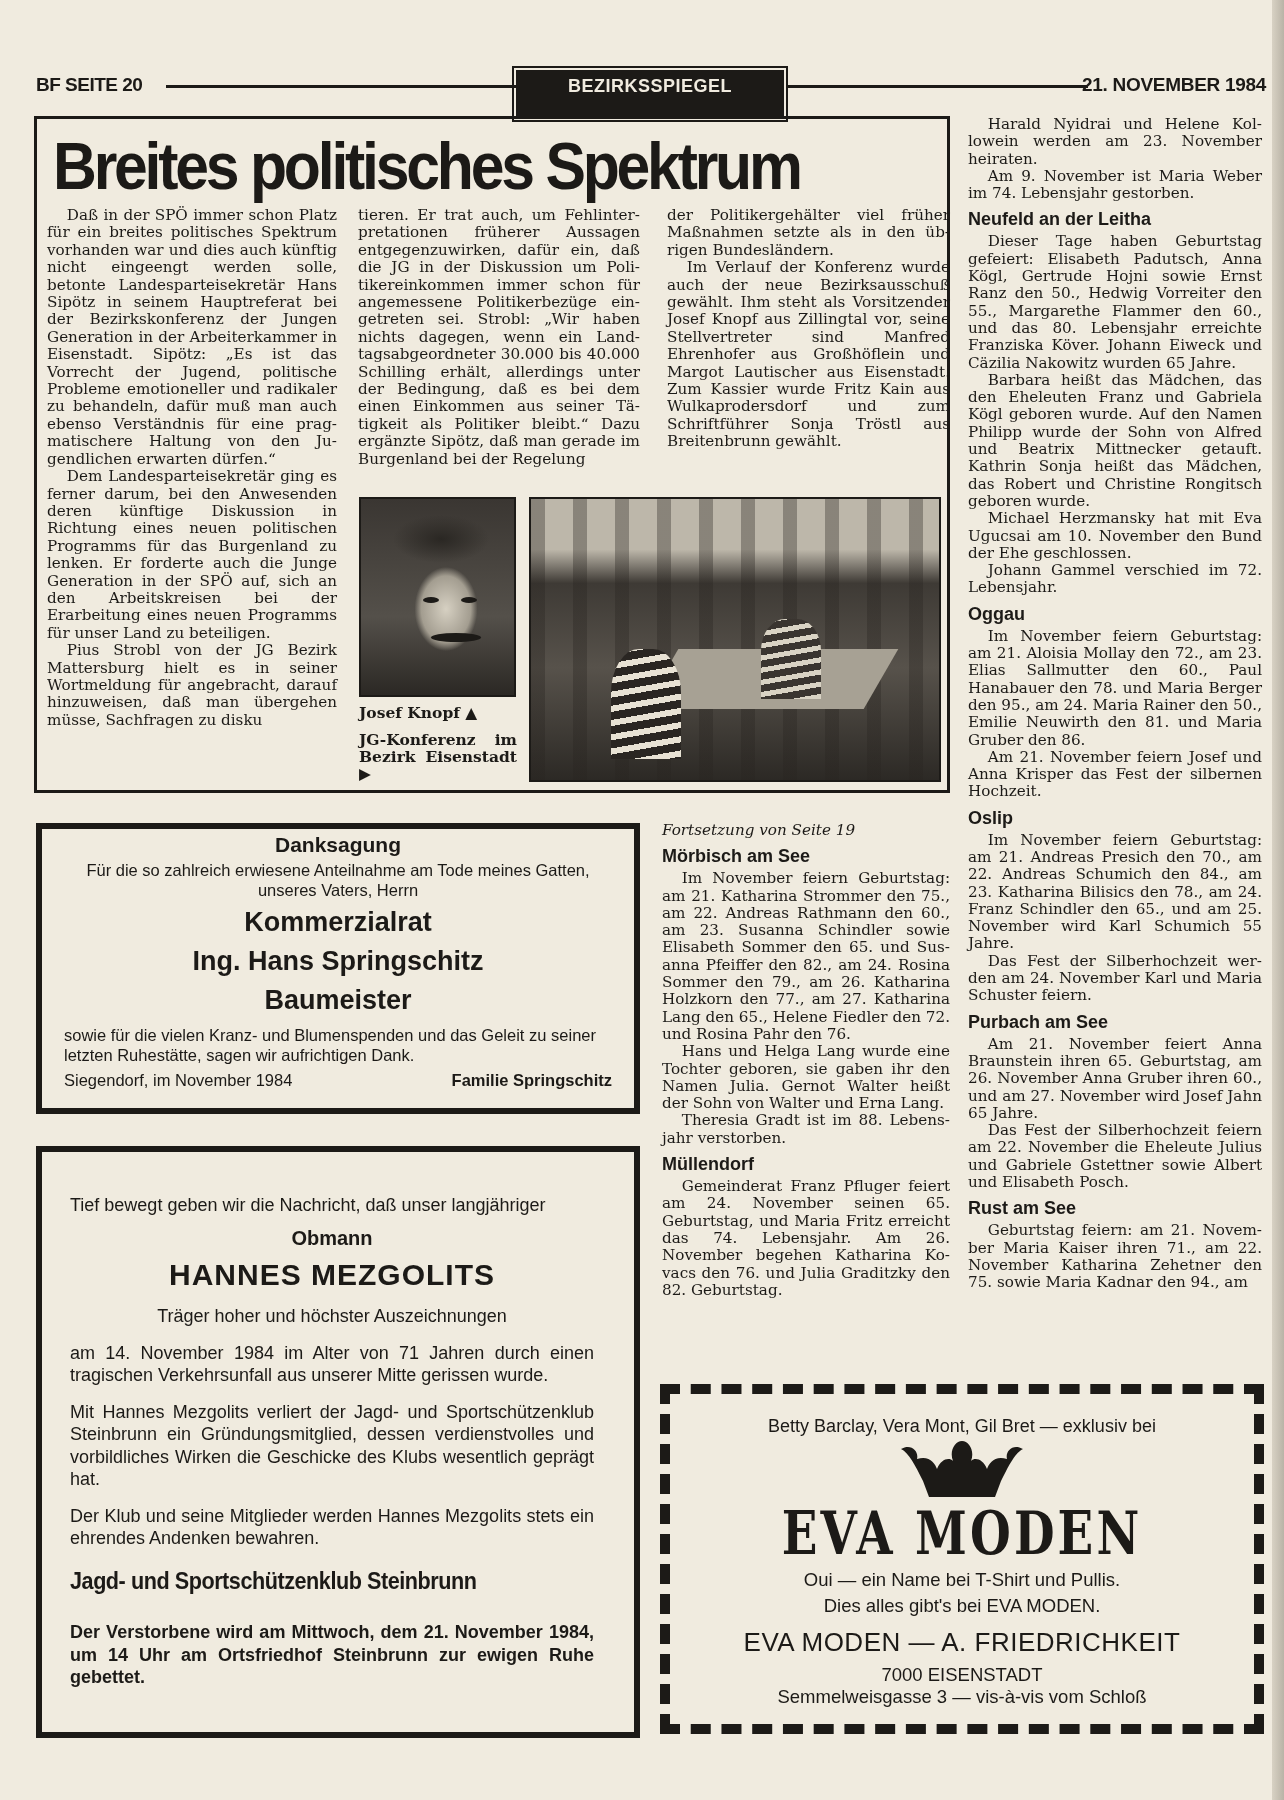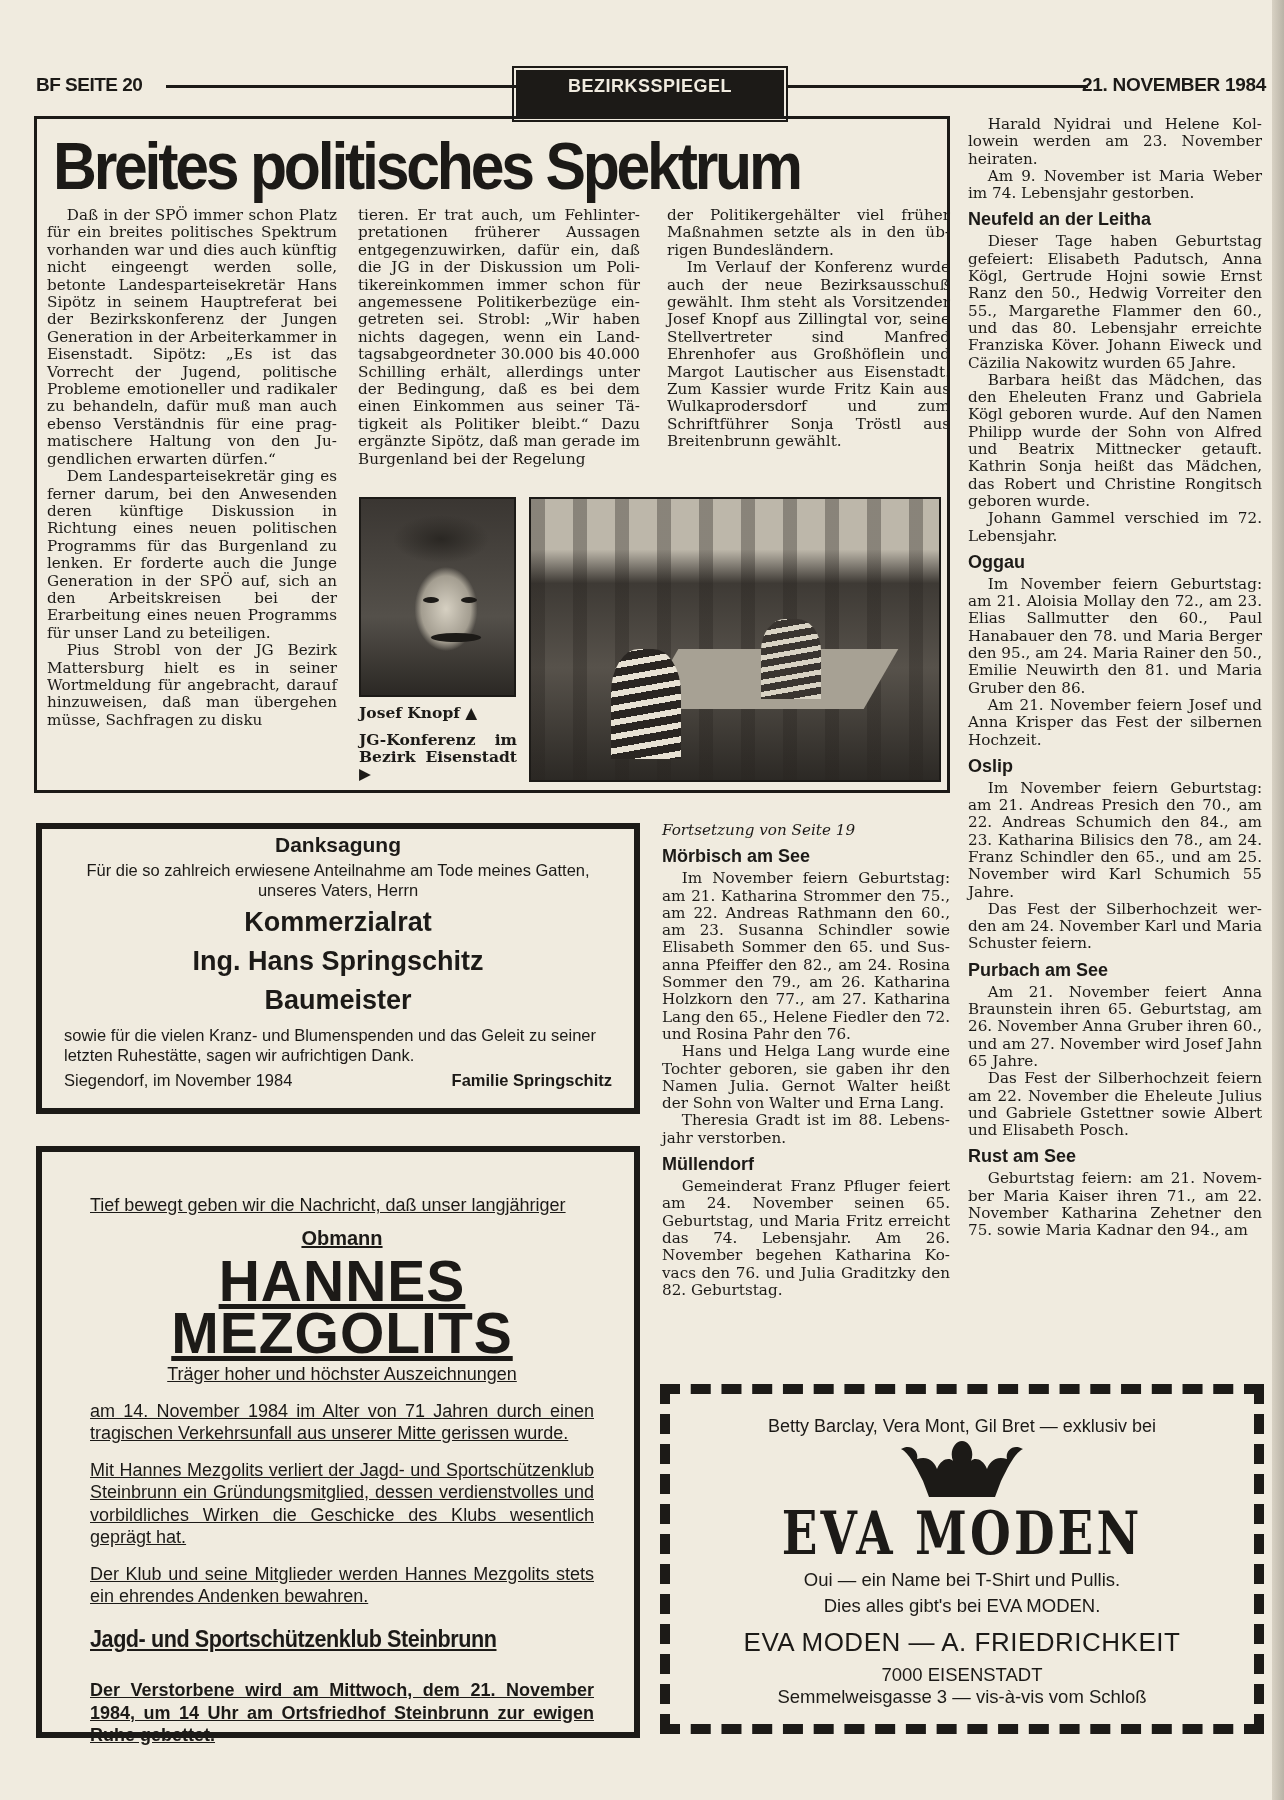--- a/index.html
+++ b/index.html
@@ -90,24 +90,24 @@
   .dank .name { font-weight: bold; font-size: 27px; line-height: 33px; margin-top: 6px; }
   .dank .p2 { font-size: 16.5px; line-height: 20px; margin: 8px 22px 0; text-align: left; }
   .dank .foot { position: absolute; left: 22px; right: 22px; bottom: 18px; font-size: 16.5px; display: flex; justify-content: space-between; margin-top: 28px; }
   .dank .foot .fam { font-weight: bold; }
 
   
   .obit {
     position: absolute; left: 36px; top: 1146px; width: 604px; height: 592px;
     border: 6px solid #1c1a17; font-family: "Liberation Sans", sans-serif;
   }
-  .obit .inner { position: absolute; left: 48px; right: 40px; top: 42px; font-size: 18px; line-height: 22.5px; text-decoration: underline; }
+  .obit .inner { position: absolute; left: 28px; right: 40px; top: 42px; font-size: 18px; line-height: 22.5px; }
   .obit .center { text-align: center; }
   .obit .obmann { font-weight: bold; font-size: 20px; margin-top: 10px; }
-  .obit .big { font-weight: bold; font-size: 57px; letter-spacing: 1px; line-height: 52px; margin-top: 6px; text-align: center; }
+  .obit .big { font-weight: bold; font-size: 30px; letter-spacing: 1px; line-height: 52px; text-align: center; }
   .obit .sub { font-size: 18px; margin-top: 4px; }
   .obit .jp { text-align: justify; margin-top: 14px; }
   .obit .club { font-weight: bold; font-size: 24px; letter-spacing: -0.5px; transform: scaleX(0.9); transform-origin: left; white-space: nowrap; margin-top: 20px; }
   .obit .burial { font-weight: bold; margin-top: 29px; text-align: justify; }
 
   
   .ad {
     position: absolute; left: 660px; top: 1384px; width: 604px; height: 350px;
     border: 10px dashed #1c1a17; font-family: "Liberation Sans", sans-serif; text-align: center;
   }
@@ -160,20 +160,21 @@
   <div class="caption cap-conf">JG-Konferenz im Bezirk Eisen­stadt ▶</div>
 </div>
 
 <div class="rcol">
   <p>Harald Nyidrai und Helene Kol­lowein werden am 23. November heiraten.</p>
   <p>Am 9. November ist Maria Weber im 74. Lebensjahr gestorben.</p>
 
   <h2 class="sec-h">Neufeld an der Leitha</h2>
   <p>Dieser Tage haben Geburtstag gefeiert: Elisabeth Padutsch, Anna Kögl, Gertrude Hojni sowie Ernst Ranz den 50., Hedwig Vorreiter den 55., Margarethe Flammer den 60., und das 80. Lebensjahr erreichte Franziska Köver. Johann Eiweck und Cäzilia Nakowitz wurden 65 Jahre.</p>
   <p>Barbara heißt das Mädchen, das den Eheleuten Franz und Gabriela Kögl geboren wurde. Auf den Na­men Philipp wurde der Sohn von Alfred und Beatrix Mittnecker ge­tauft. Kathrin Sonja heißt das Mäd­chen, das Robert und Christine Rongitsch geboren wurde.</p>
+  <p>Michael Herzmansky hat mit Eva Ugucsai am 10. November den Bund der Ehe geschlossen.</p>
   <p>Johann Gammel verschied im 72. Lebensjahr.</p>
 
   <h2 class="sec-h">Oggau</h2>
   <p>Im November feiern Geburtstag: am 21. Aloisia Mollay den 72., am 23. Elias Sallmutter den 60., Paul Hanabauer den 78. und Maria Ber­ger den 95., am 24. Maria Rainer den 50., Emilie Neuwirth den 81. und Maria Gruber den 86.</p>
   <p>Am 21. November feiern Josef und Anna Krisper das Fest der sil­bernen Hochzeit.</p>
 
   <h2 class="sec-h">Oslip</h2>
   <p>Im November feiern Geburtstag: am 21. Andreas Presich den 70., am 22. Andreas Schumich den 84., am 23. Katharina Bilisics den 78., am 24. Franz Schindler den 65., und am 25. November wird Karl Schumich 55 Jahre.</p>
   <p>Das Fest der Silberhochzeit wer­den am 24. November Karl und Ma­ria Schuster feiern.</p>
 

